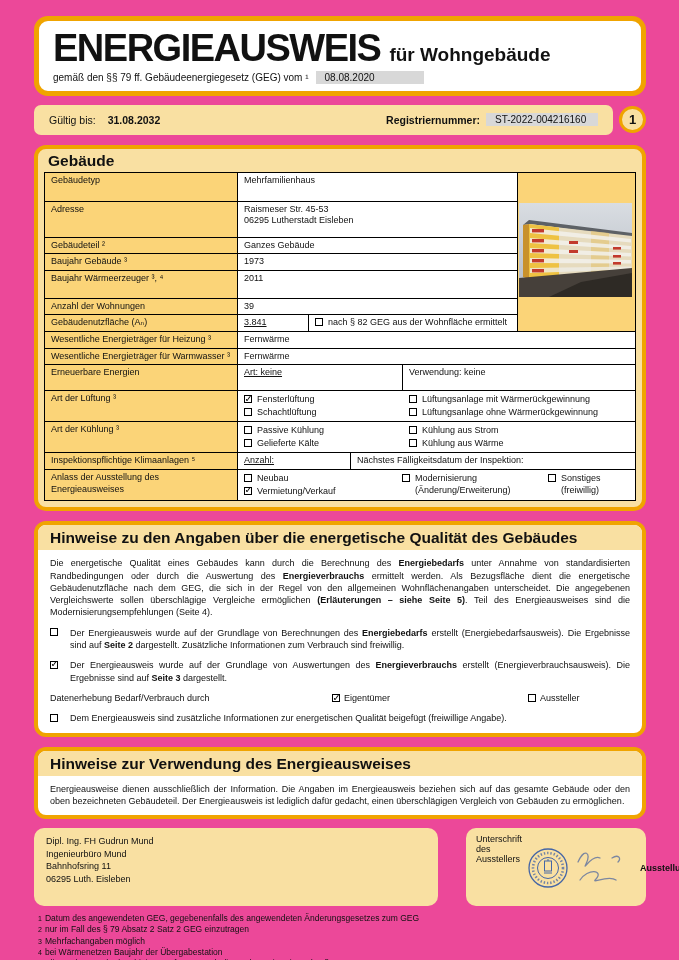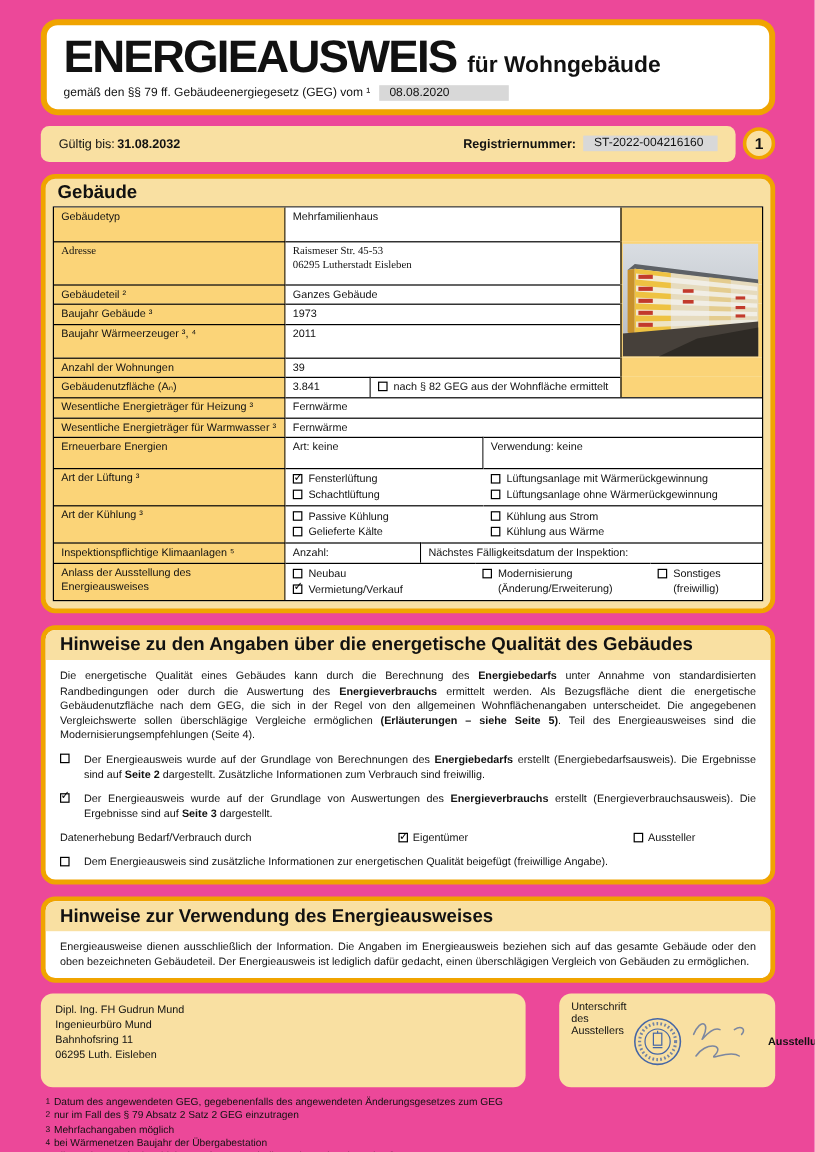--- a/index.html
+++ b/index.html
@@ -40,22 +40,22 @@
   
   .tbl{margin:0 6px 6px;border:1px solid #000;background:#fff;position:relative;font-size:9px;}
   .tr{display:flex;align-items:stretch;}
   .tc{padding:2px 5px 2px 6px;line-height:11.5px;}
   .lab{width:193px;flex:none;background:var(--y2);border-right:1px solid #000;}
   .v{flex:1;background:#fff;}
   .vf{flex:none;background:#fff;}
   .fill{width:118px;flex:none;background:var(--y2);border-left:1px solid #000;padding:0;}
   .tr+.tr .tc{border-top:1px solid #000;}
   .tr+.tr .fill{border-top:none;}
-  .brd-r{border-right:1px solid #000;}
-  .h28{min-height:28px;}.h36{min-height:36px;font-family:Liberation Serif, serif;}.h16{min-height:16px;}.h17{min-height:17px;}
+  .brd-r{border-right:1px solid #000;text-decoration:underline;}
+  .h28{min-height:28px;}.h36{min-height:36px;}.h16{min-height:16px;}.h17{min-height:17px;}
   .h26{min-height:26px;}.h30{min-height:30px;}
   .cbrow{display:flex;align-items:flex-start;margin:1px 0;}
   .cb{display:inline-block;width:8px;height:8px;border:1px solid #000;margin-right:5px;margin-top:1px;position:relative;flex:none;background:#fff;}
   .cb.ck::after{content:"\2713";position:absolute;top:-3.5px;left:-0.5px;font-size:9.5px;font-weight:bold;color:#000;}
   .photo{position:absolute;top:30px;right:3px;width:113px;height:94px;}
   .photo svg{display:block;width:100%;height:100%;}
 
   
   .sect-body{padding:7px 12px 8px;font-size:9px;line-height:12.3px;}
   .para{text-align:justify;}
@@ -94,21 +94,21 @@
     </div>
     <div class="hdr-law">
       <span>gemäß den §§ 79 ff. Gebäudeenergiegesetz (GEG) vom ¹</span>
       <span class="gv">08.08.2020</span>
     </div>
   </div>
 
   <div class="valid-row">
     <div class="valid-bar">
       <span>Gültig bis:</span>
-      <span class="b" style="margin-left:2px;">31.08.2032</span>
+      <span class="b" style="margin-left:12px;">31.08.2032</span>
       <span class="valid-right">
         <span class="b">Registriernummer:</span>
         <span class="gv">ST-2022-004216160</span>
       </span>
     </div>
     <div class="page-circle">1</div>
   </div>
 
   <div class="sect yellow">
     <div class="band">Gebäude</div>

